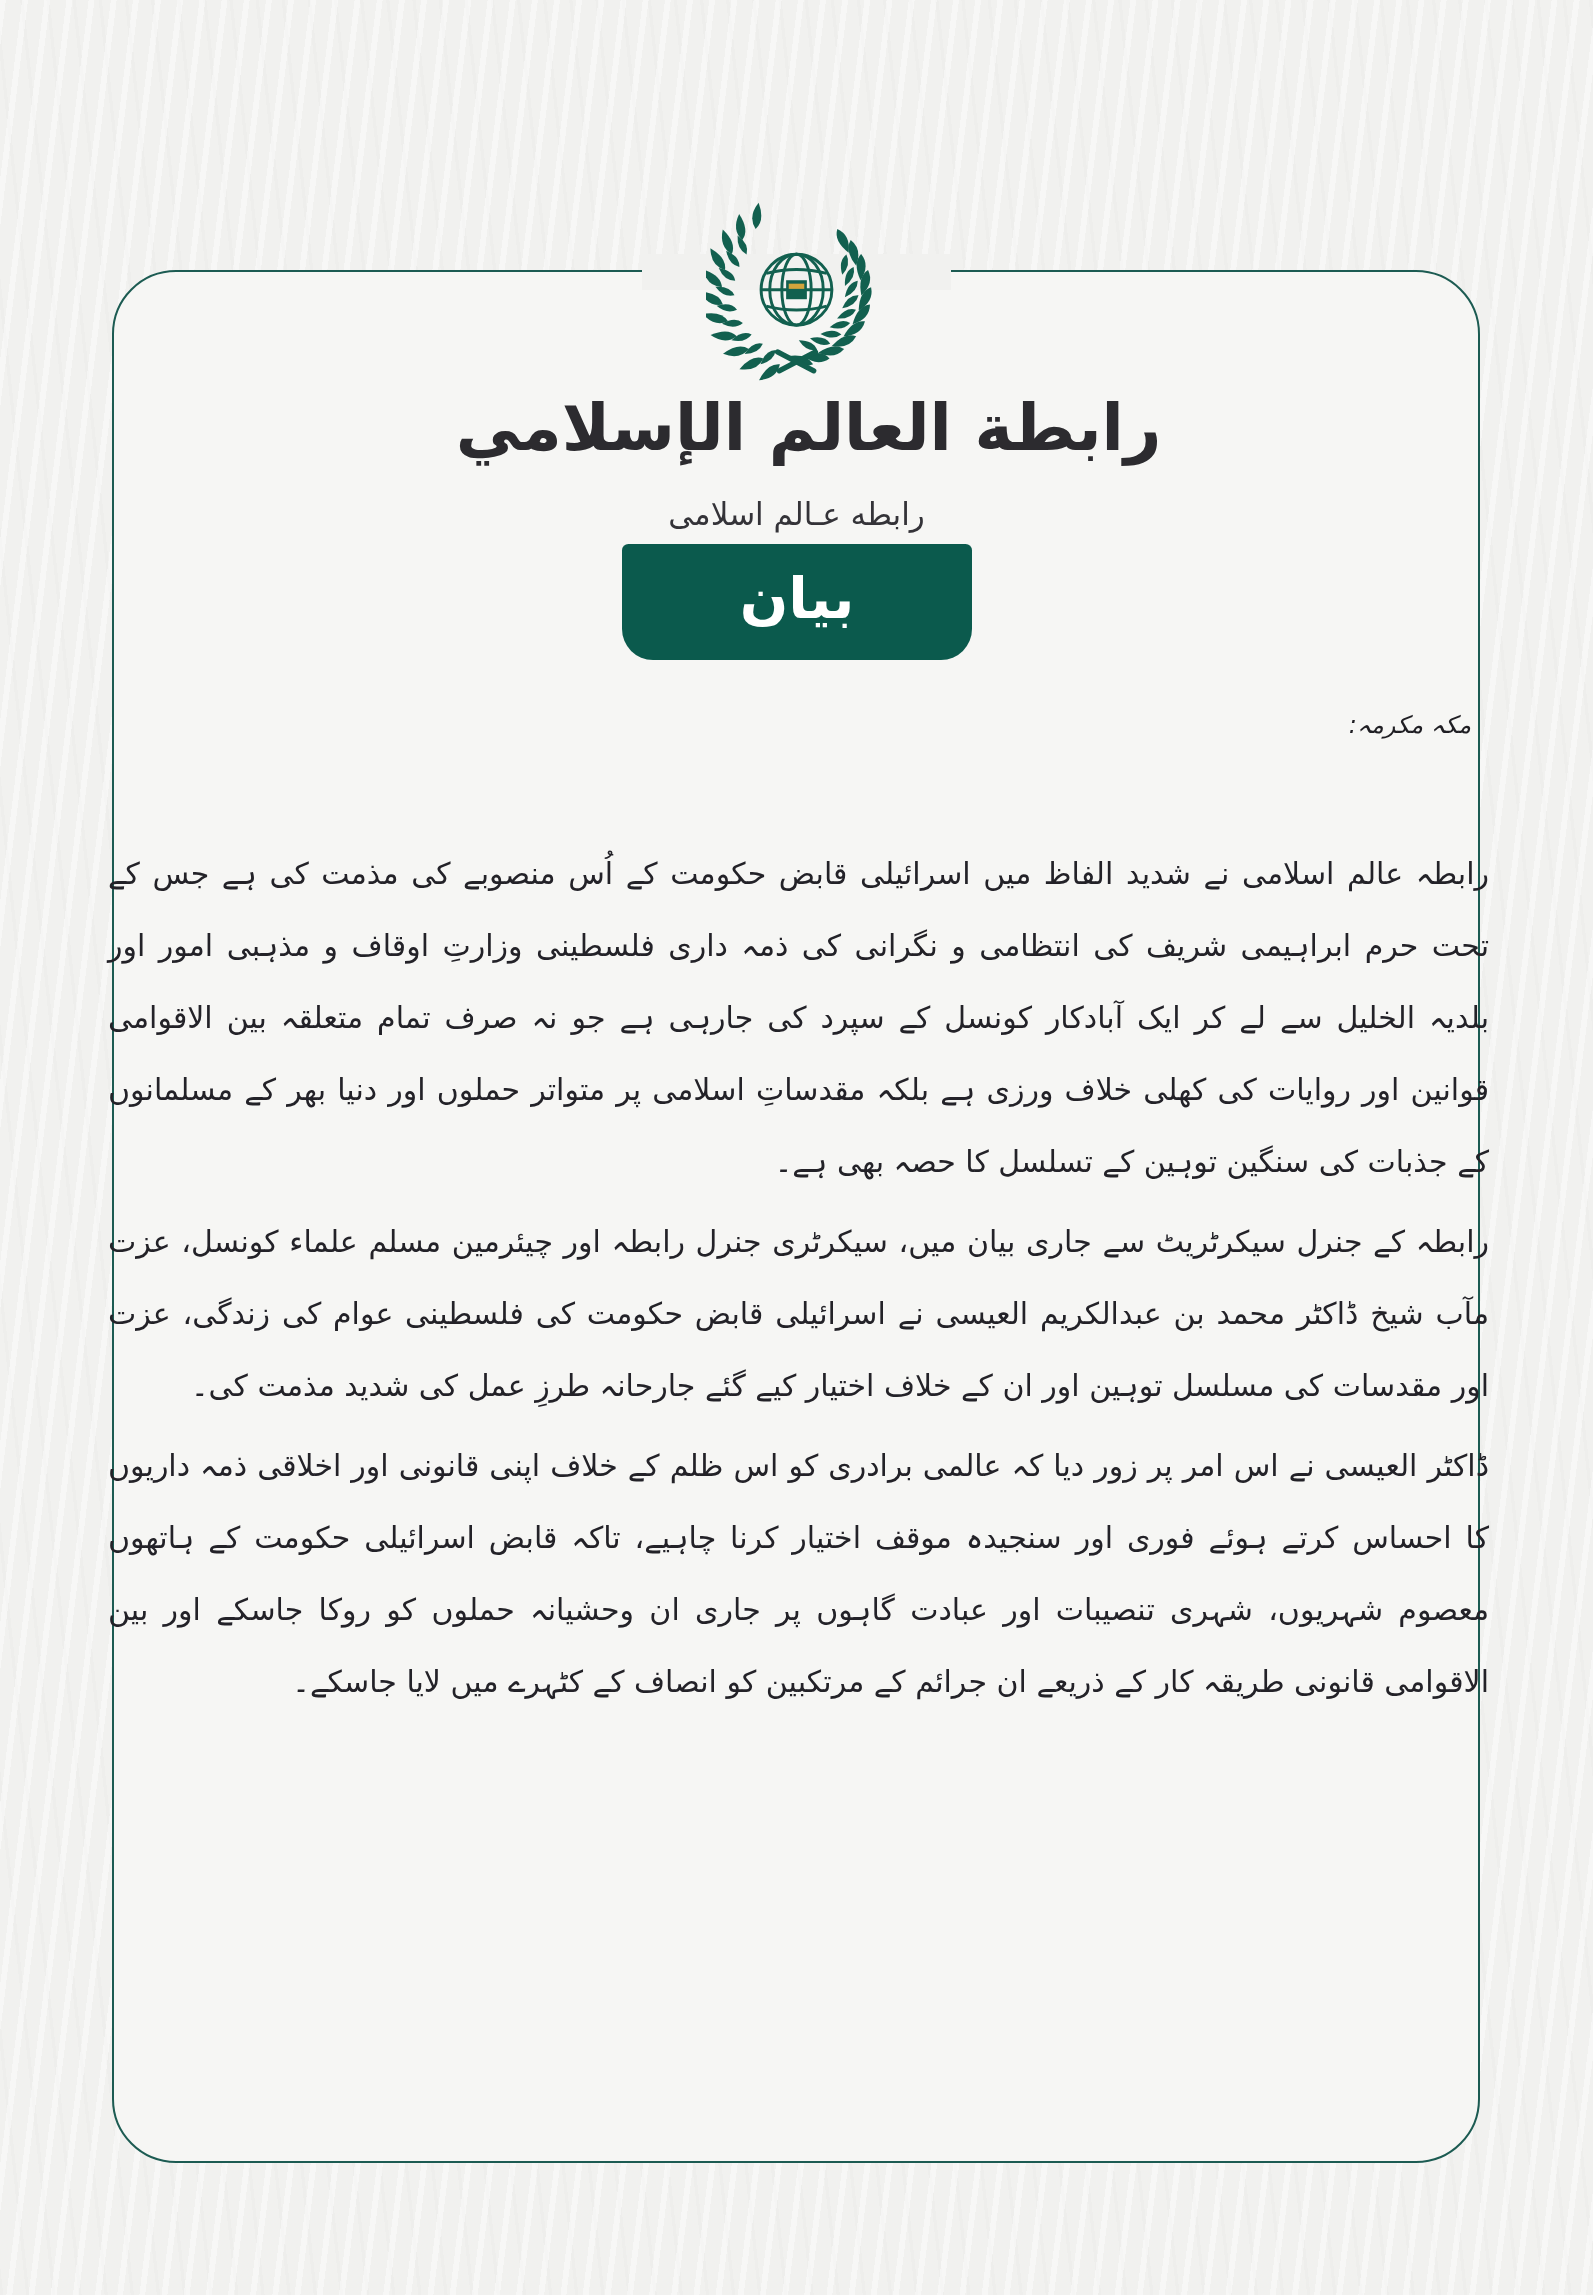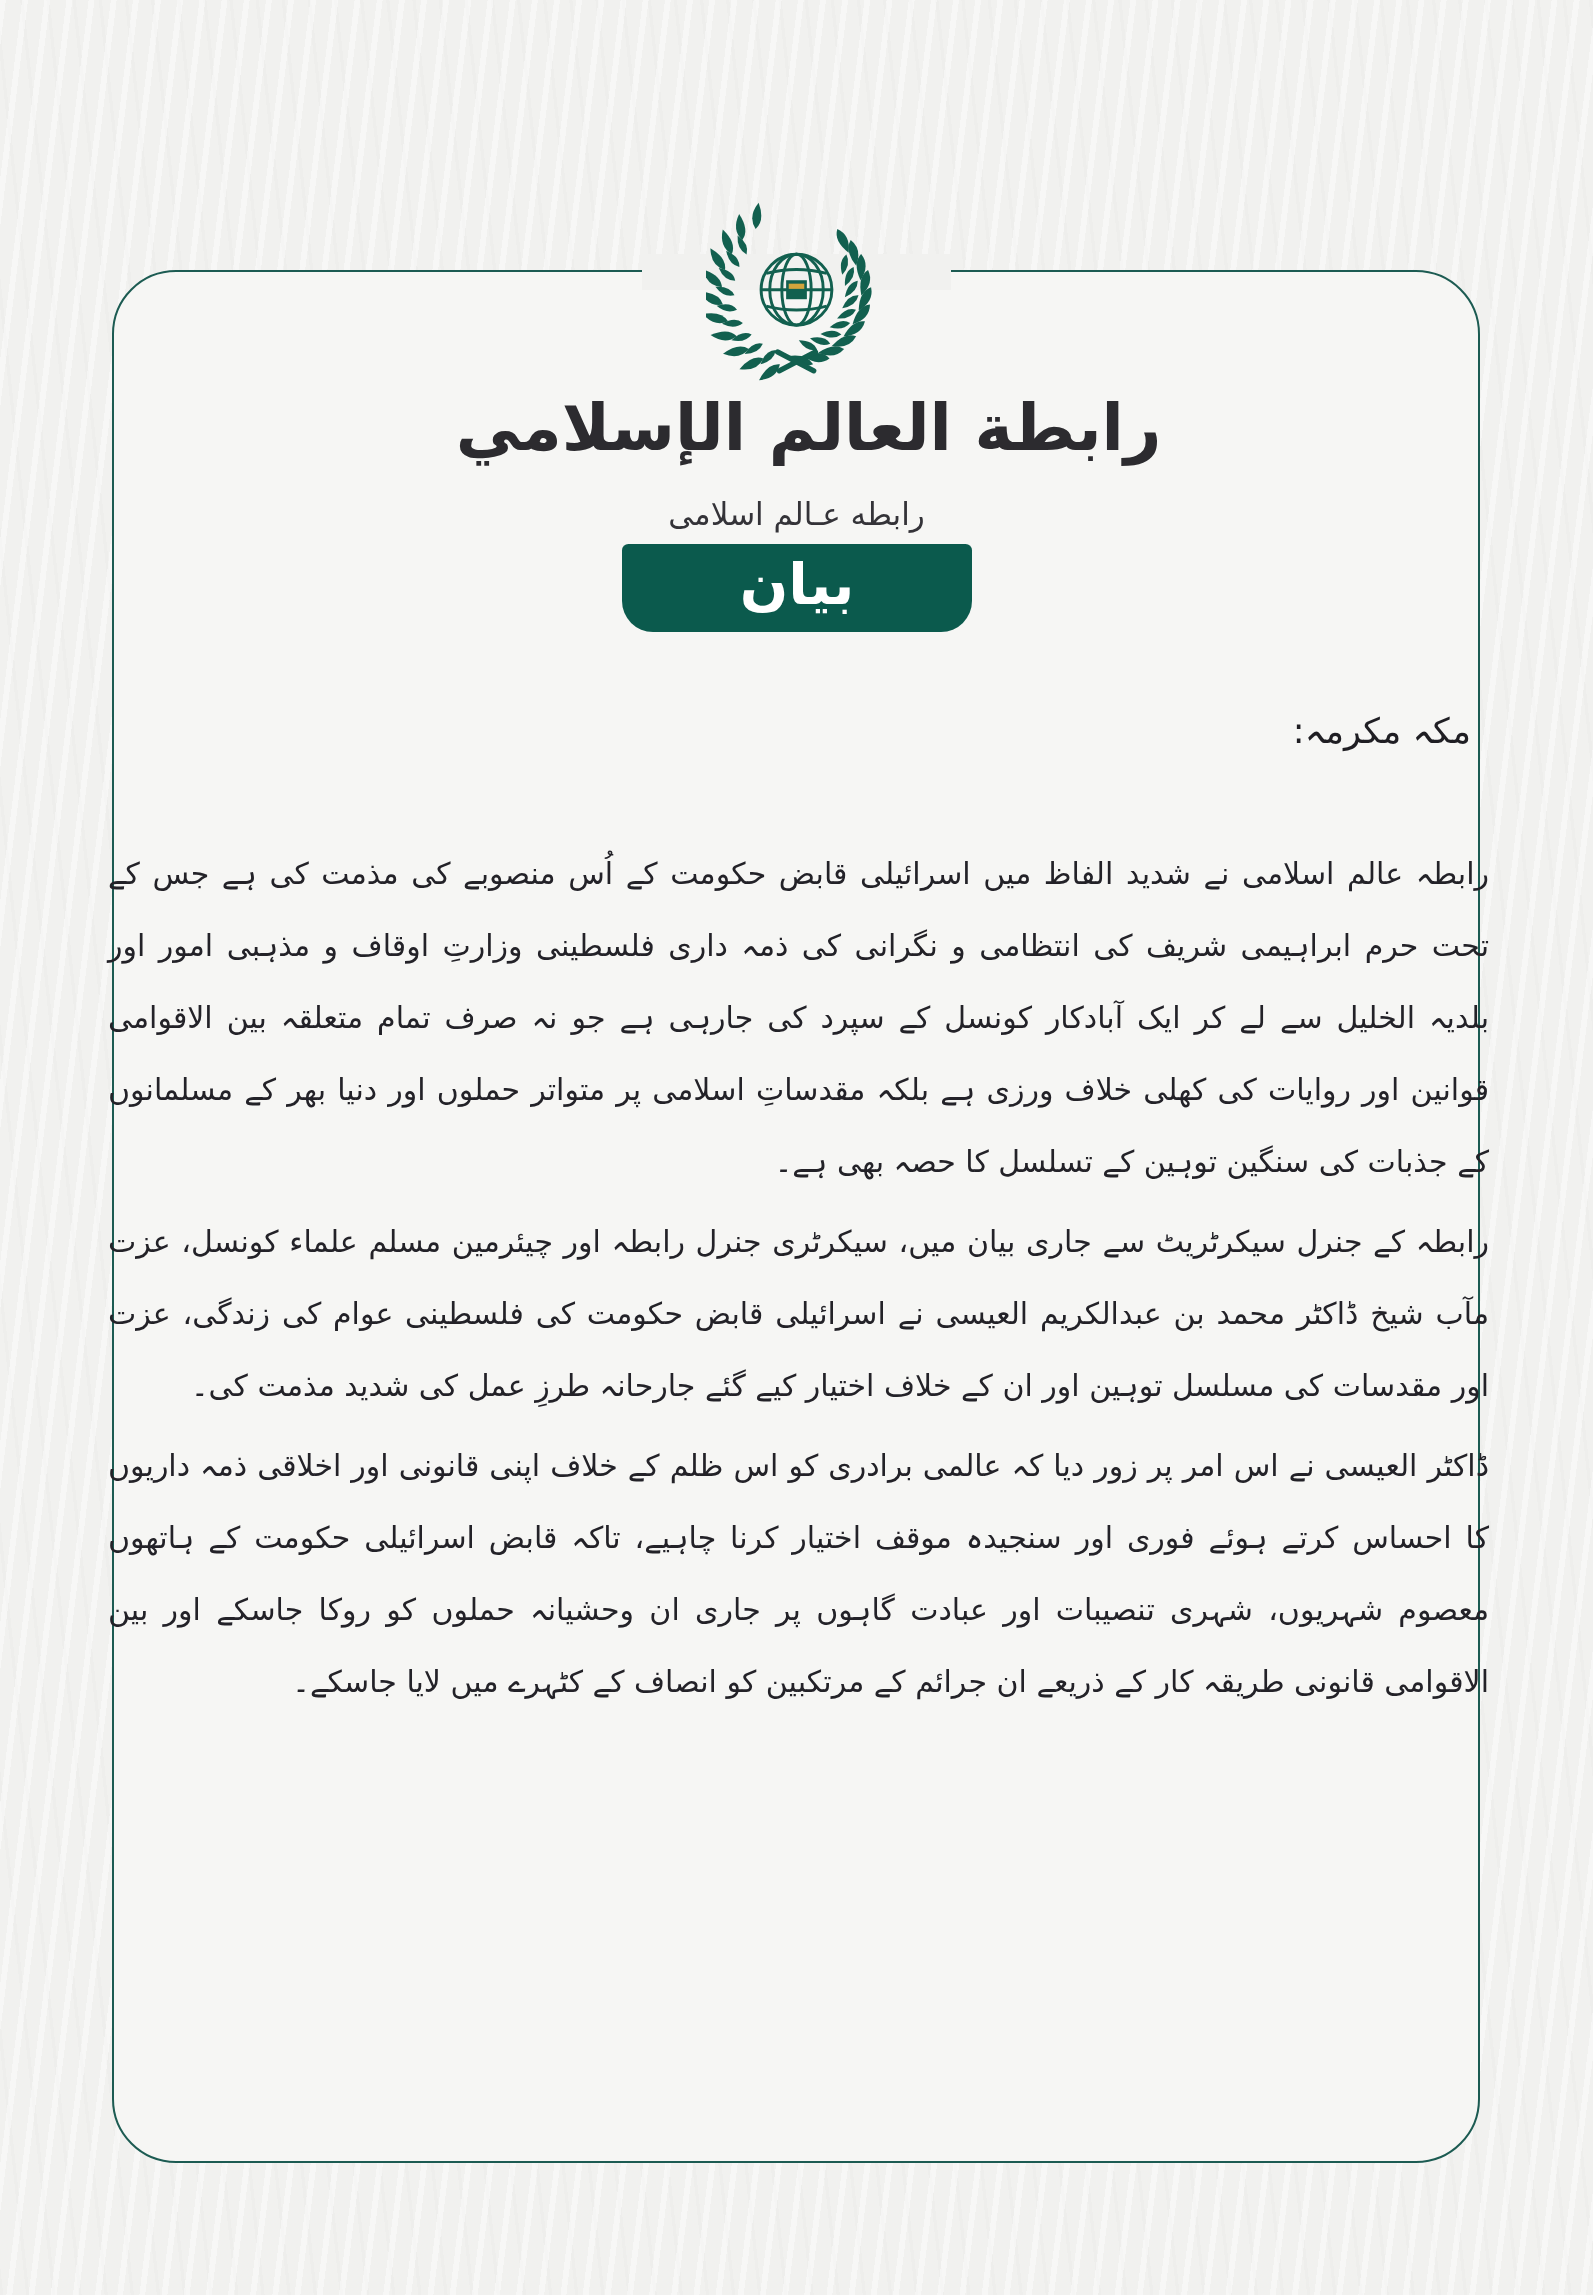--- a/index.html
+++ b/index.html
@@ -61,37 +61,38 @@
   .callig-sub{
     position:absolute;
     left:0; top:496px; width:100%;
     text-align:center;
     font-size:31px;
     color:#343338;
   }
   .banner{
     position:absolute;
     left:622px; top:544px;
-    width:350px; height:88px;
+    width:350px; height:116px;
     background:var(--banner-green);
     border-radius:6.4px 6.4px 31px 31px;
     display:flex;align-items:center;justify-content:center;
   }
   .banner-label{
     color:#ffffff;
     font-size:57px;
     font-weight:bold;
     line-height:1;
     padding-bottom:7.7px;
   }
   .dateline{
     position:absolute;
     right:122px; top:711px;
-    font-size:35px;
+    font-size:24px;
     color:#1f1e23;
+    font-style:italic;
   }
   .body-text{
     position:absolute;
     top:830px;
     right:96px; left:100px;
     direction:rtl;
     text-align:justify;
     font-size:30px;
     line-height:72px;
     color:var(--ink);

